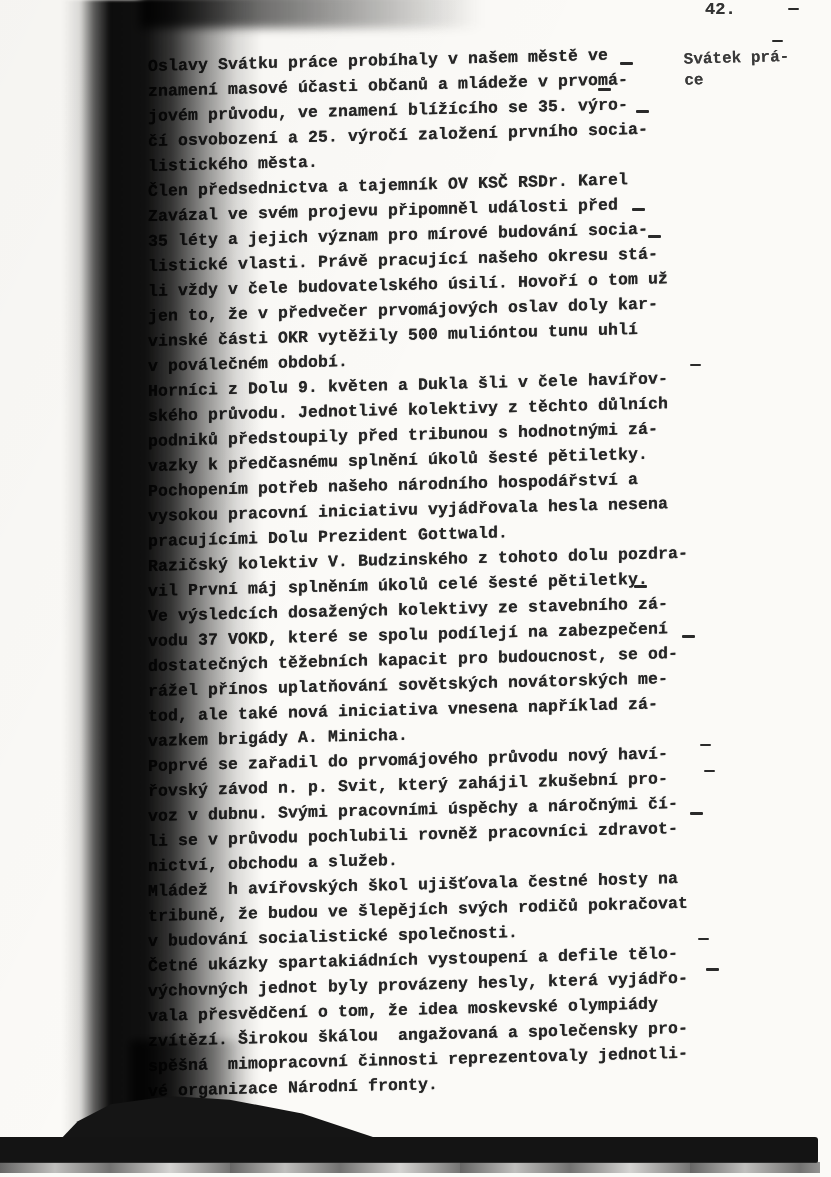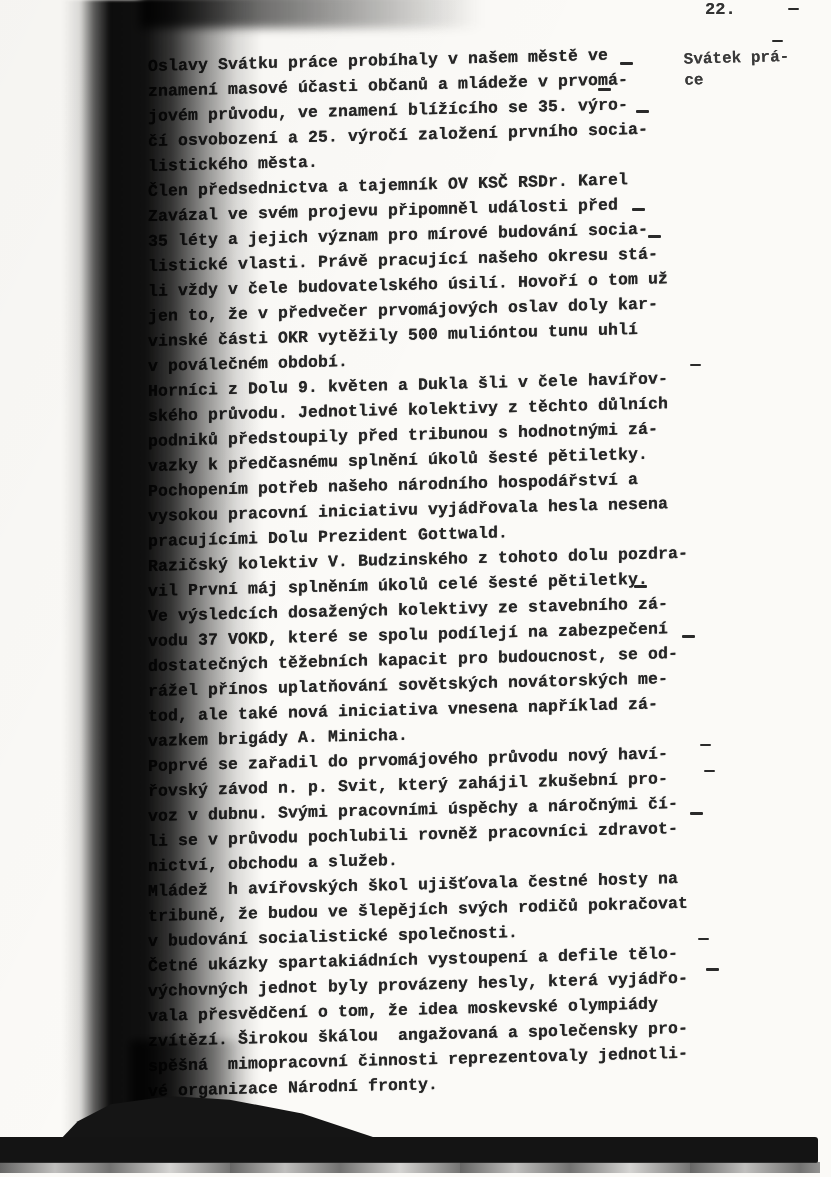--- a/index.html
+++ b/index.html
@@ -91,21 +91,21 @@
       rgba(50,50,50,0.8) 110px, rgba(120,120,120,0.35) 170px,
       rgba(55,55,55,0.8) 230px);
     opacity:0.85;
   }
 </style>
 </head>
 <body>
 
 <div id="page">
 
-  <div id="pagenum">22.</div>
+  <div id="pagenum">42.</div>
 
   <div id="marginnote">
     <div>Svátek prá-</div>
     <div>ce</div>
   </div>
 
   <div id="typed">
       <div class="tline">Oslavy Svátku práce probíhaly v našem městě ve</div>
       <div class="tline">znamení masové účasti občanů a mládeže v prvomá-</div>
       <div class="tline">jovém průvodu, ve znamení blížícího se 35. výro-</div>

